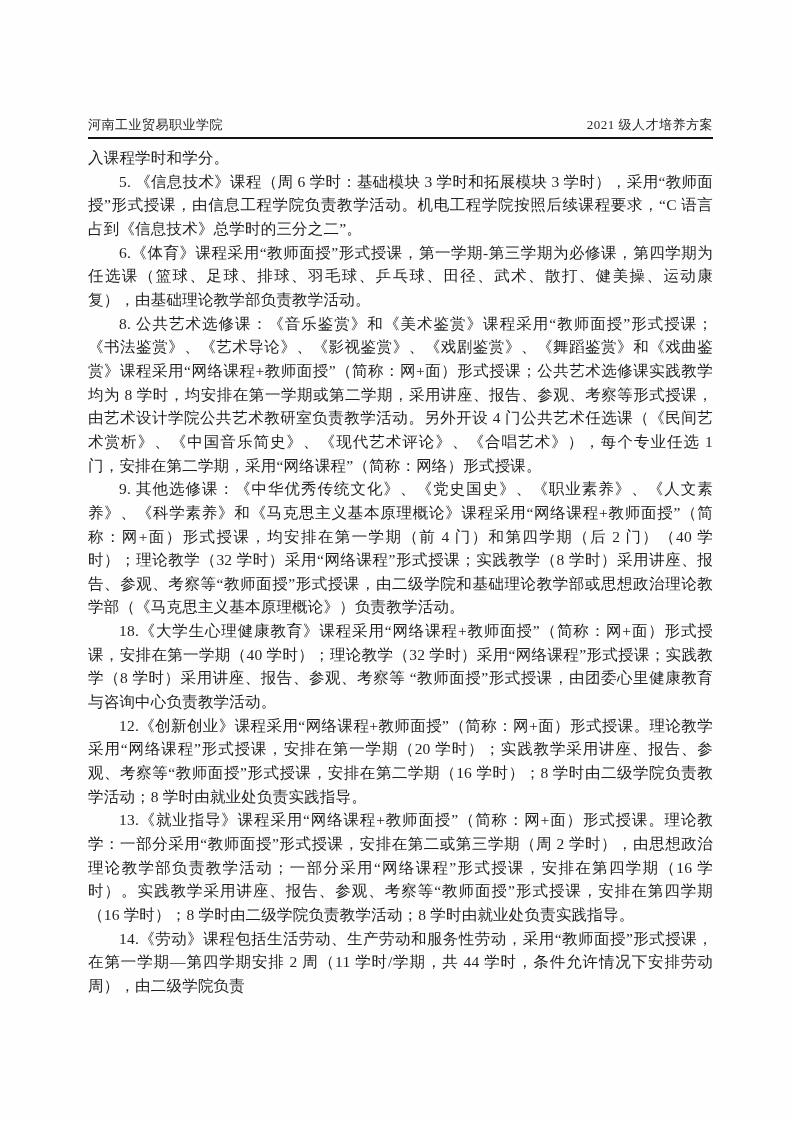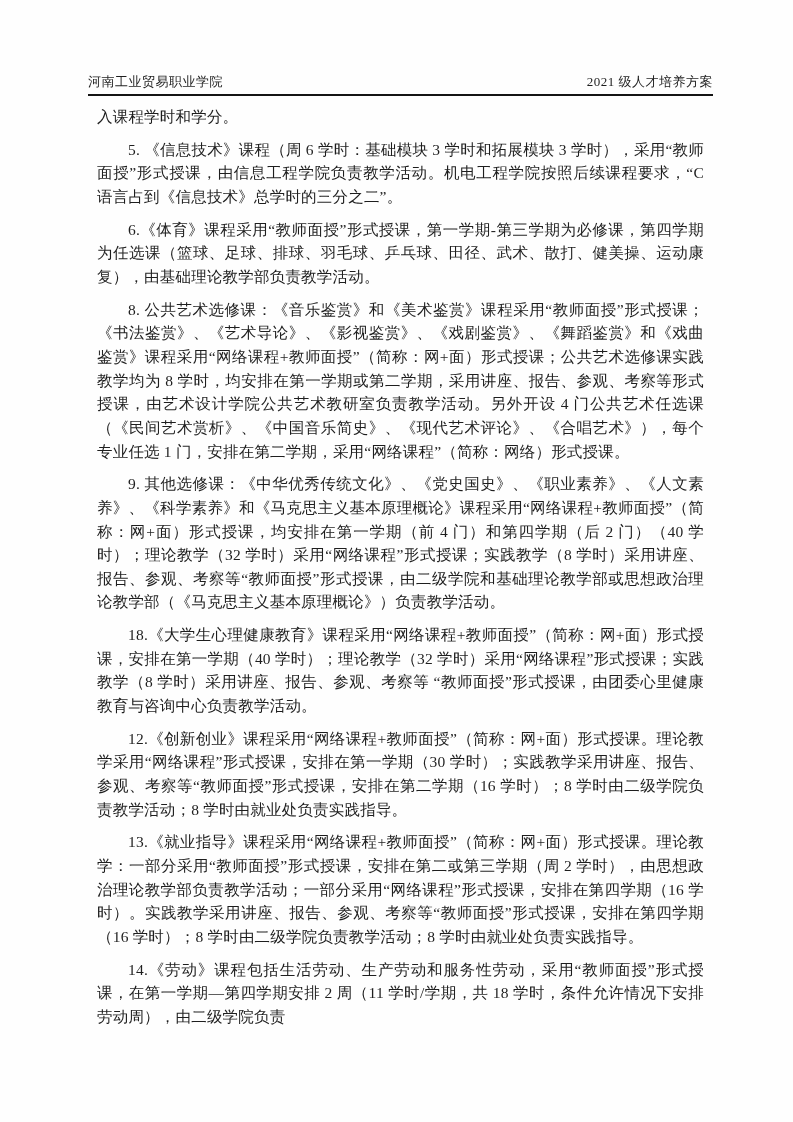--- a/index.html
+++ b/index.html
@@ -19,48 +19,49 @@
   }
   .header {
     display: flex;
     justify-content: space-between;
     align-items: flex-end;
     font-size: 13px;
     line-height: 16px;
     padding-bottom: 4px;
     border-bottom: 2.5px solid #141414;
     letter-spacing: 0.5px;
+    margin-top: 43px;
   }
   .header .h-left, .header .h-right { white-space: nowrap; }
   .body-text {
     margin-top: 7px;
     font-size: 15.5px;
     line-height: 23.65px;
     text-align: justify;
     text-justify: inter-ideograph;
     letter-spacing: 0.2px;
   }
-  .body-text p { margin: 9px; text-indent: 2em; }
+  .body-text p { margin: 0; text-indent: 2em; }
   .body-text p.no-indent { text-indent: 0; }
 </style>
 </head>
 <body>
 
 <div class="page">
 
   <div class="header">
     <span class="h-left">河南工业贸易职业学院</span>
     <span class="h-right">2021 级人才培养方案</span>
   </div>
 
   <div class="body-text">
     <p class="no-indent">入课程学时和学分。</p>
     <p>5. 《信息技术》课程（周 6 学时：基础模块 3 学时和拓展模块 3 学时），采用“教师面授”形式授课，由信息工程学院负责教学活动。机电工程学院按照后续课程要求，“C 语言占到《信息技术》总学时的三分之二”。</p>
     <p>6.《体育》课程采用“教师面授”形式授课，第一学期-第三学期为必修课，第四学期为任选课（篮球、足球、排球、羽毛球、乒乓球、田径、武术、散打、健美操、运动康复），由基础理论教学部负责教学活动。</p>
     <p>8. 公共艺术选修课：《音乐鉴赏》和《美术鉴赏》课程采用“教师面授”形式授课；《书法鉴赏》、《艺术导论》、《影视鉴赏》、《戏剧鉴赏》、《舞蹈鉴赏》和《戏曲鉴赏》课程采用“网络课程+教师面授”（简称：网+面）形式授课；公共艺术选修课实践教学均为 8 学时，均安排在第一学期或第二学期，采用讲座、报告、参观、考察等形式授课，由艺术设计学院公共艺术教研室负责教学活动。另外开设 4 门公共艺术任选课（《民间艺术赏析》、《中国音乐简史》、《现代艺术评论》、《合唱艺术》），每个专业任选 1 门，安排在第二学期，采用“网络课程”（简称：网络）形式授课。</p>
     <p>9. 其他选修课：《中华优秀传统文化》、《党史国史》、《职业素养》、《人文素养》、《科学素养》和《马克思主义基本原理概论》课程采用“网络课程+教师面授”（简称：网+面）形式授课，均安排在第一学期（前 4 门）和第四学期（后 2 门）（40 学时）；理论教学（32 学时）采用“网络课程”形式授课；实践教学（8 学时）采用讲座、报告、参观、考察等“教师面授”形式授课，由二级学院和基础理论教学部或思想政治理论教学部（《马克思主义基本原理概论》）负责教学活动。</p>
     <p>18.《大学生心理健康教育》课程采用“网络课程+教师面授”（简称：网+面）形式授课，安排在第一学期（40 学时）；理论教学（32 学时）采用“网络课程”形式授课；实践教学（8 学时）采用讲座、报告、参观、考察等 “教师面授”形式授课，由团委心里健康教育与咨询中心负责教学活动。</p>
-    <p>12.《创新创业》课程采用“网络课程+教师面授”（简称：网+面）形式授课。理论教学采用“网络课程”形式授课，安排在第一学期（30 学时）；实践教学采用讲座、报告、参观、考察等“教师面授”形式授课，安排在第二学期（16 学时）；8 学时由二级学院负责教学活动；8 学时由就业处负责实践指导。</p>
+    <p>12.《创新创业》课程采用“网络课程+教师面授”（简称：网+面）形式授课。理论教学采用“网络课程”形式授课，安排在第一学期（20 学时）；实践教学采用讲座、报告、参观、考察等“教师面授”形式授课，安排在第二学期（16 学时）；8 学时由二级学院负责教学活动；8 学时由就业处负责实践指导。</p>
     <p>13.《就业指导》课程采用“网络课程+教师面授”（简称：网+面）形式授课。理论教学：一部分采用“教师面授”形式授课，安排在第二或第三学期（周 2 学时），由思想政治理论教学部负责教学活动；一部分采用“网络课程”形式授课，安排在第四学期（16 学时）。实践教学采用讲座、报告、参观、考察等“教师面授”形式授课，安排在第四学期（16 学时）；8 学时由二级学院负责教学活动；8 学时由就业处负责实践指导。</p>
-    <p>14.《劳动》课程包括生活劳动、生产劳动和服务性劳动，采用“教师面授”形式授课，在第一学期—第四学期安排 2 周（11 学时/学期，共 18 学时，条件允许情况下安排劳动周），由二级学院负责</p>
+    <p>14.《劳动》课程包括生活劳动、生产劳动和服务性劳动，采用“教师面授”形式授课，在第一学期—第四学期安排 2 周（11 学时/学期，共 44 学时，条件允许情况下安排劳动周），由二级学院负责</p>
   </div>
 
 </div>
 
 </body></html>

